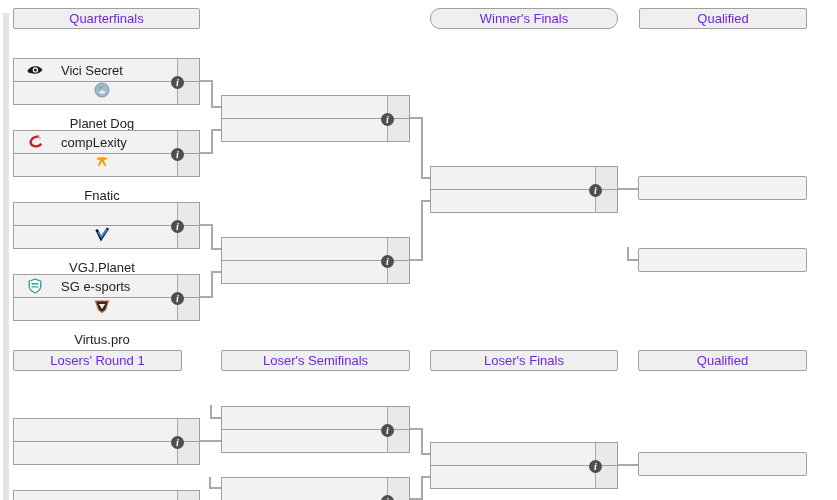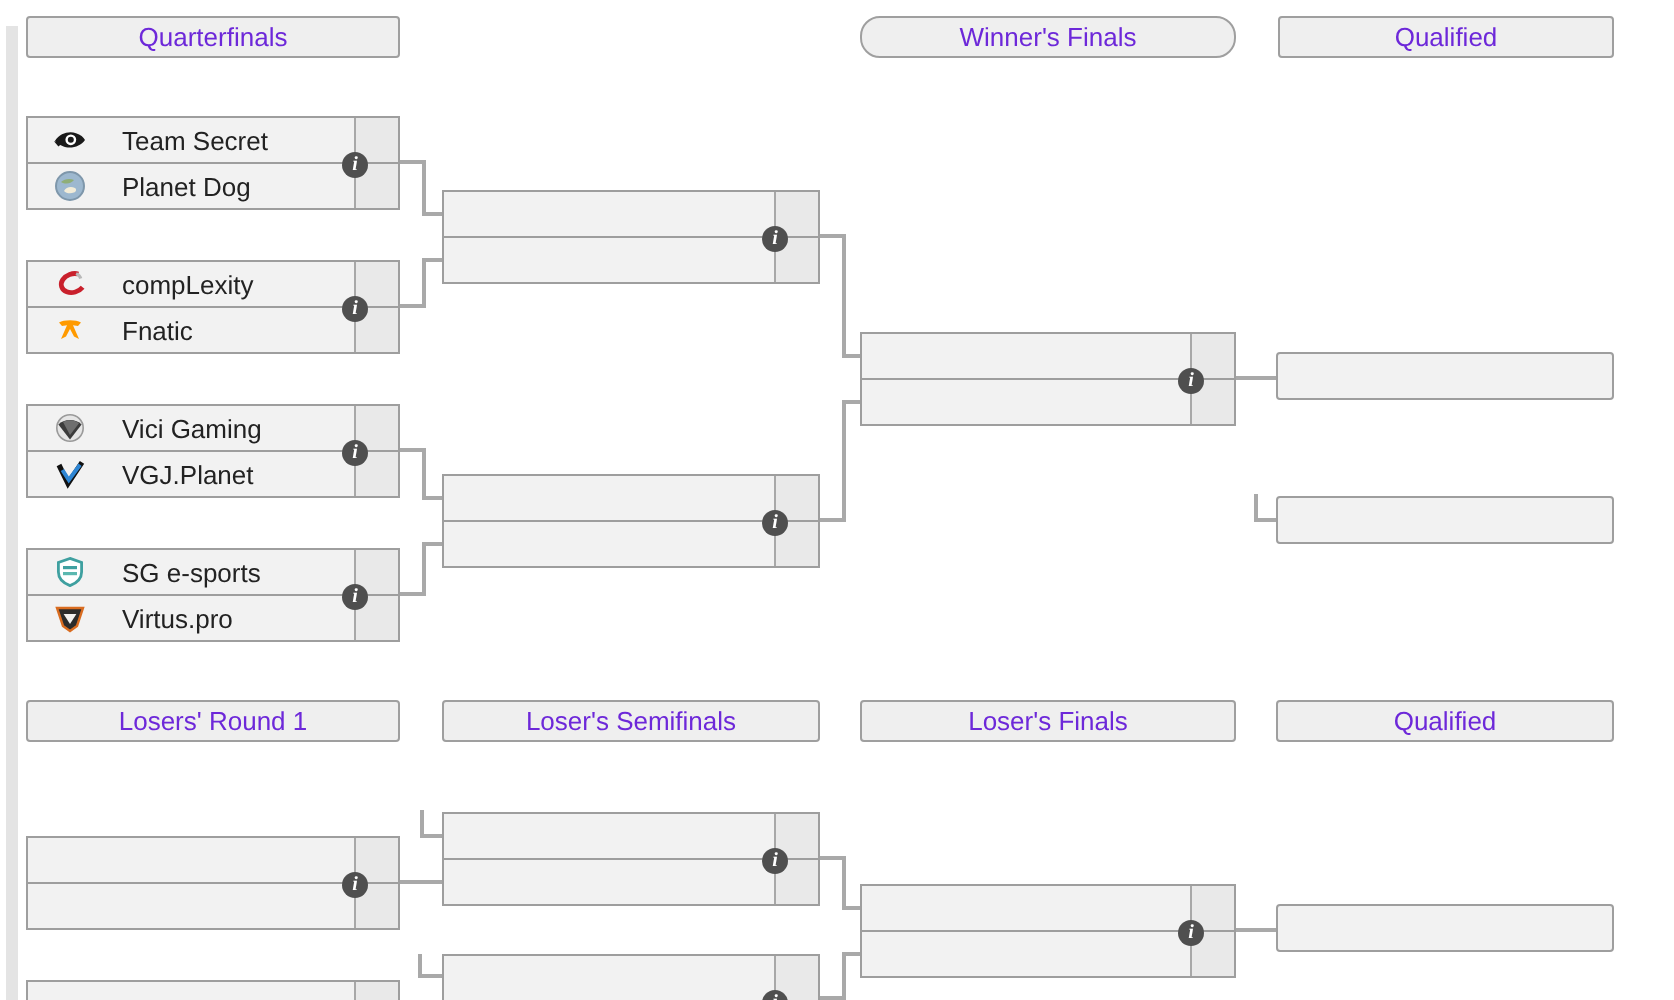--- a/index.html
+++ b/index.html
@@ -12,59 +12,59 @@
   .match{position:absolute;width:187px;height:47px;box-sizing:border-box;
          border:1px solid #9e9e9e;background:#f2f2f2;}
   .match.wide{width:189px;}
   .match.w188{width:188px;}
   .score-col{position:absolute;top:0;bottom:0;right:0;width:21px;
              border-left:1px solid #a8a8a8;background:#e9e9e9;}
   .row-divider{position:absolute;left:0;right:0;top:22px;height:1px;background:#9e9e9e;}
   .trow{position:absolute;left:0;right:22px;height:22px;display:flex;align-items:center;
         padding-left:13px;box-sizing:border-box;gap:18px;}
   .trow.t1{top:0;}
-  .trow.t2{top:23px;}
+  .trow.t2{top:23px;flex-direction:column;}
   .tlogo{width:16px;height:16px;flex:0 0 16px;display:inline-block;}
   .tlogo svg{display:block;width:16px;height:16px;}
   .tname{font-size:13px;color:#222222;white-space:nowrap;}
   .info-badge{position:absolute;right:15px;top:17px;width:13px;height:13px;border-radius:50%;
               background:#4f4f4f;color:#ffffff;font-size:10px;line-height:13px;text-align:center;
               font-family:"Liberation Serif",serif;font-weight:bold;font-style:italic;z-index:3;}
   .qualified-box{position:absolute;width:169px;height:24px;box-sizing:border-box;
                  border:1px solid #9e9e9e;background:#f2f2f2;border-radius:2px;}
   .conn{position:absolute;background:#a9a9a9;z-index:1;}
 </style>
 </head>
 <body>
 
 <div class="bracket">
   <div class="left-strip"></div>
 
   <div class="round-header" style="left:13px;top:8px;width:187px;">Quarterfinals</div>
   <div class="round-header" style="left:430px;top:8px;width:188px;border-radius:10px;">Winner's Finals</div>
   <div class="round-header" style="left:639px;top:8px;width:168px;">Qualified</div>
 
-  <div class="round-header" style="left:13px;top:350px;width:187px;">Losers' Round 1</div>
+  <div class="round-header" style="left:13px;top:350px;width:169px;">Losers' Round 1</div>
   <div class="round-header" style="left:221px;top:350px;width:189px;">Loser's Semifinals</div>
   <div class="round-header" style="left:430px;top:350px;width:188px;">Loser's Finals</div>
   <div class="round-header" style="left:638px;top:350px;width:169px;">Qualified</div>
 
   <div class="match" style="left:13px;top:58px;">
     <div class="score-col"></div>
     <div class="row-divider"></div>
     <div class="trow t1">
       <span class="tlogo">
         <svg viewBox="0 0 16 16">
             <path d="M0.5 8.4 C3 4.6 7.5 3.4 11 4.6 C13.2 5.3 14.8 6.6 15.5 8 C13.5 10.8 9.5 12.4 6 11.6 C3.6 11 1.4 9.8 0.5 8.4 Z" fill="#1a1a1a"></path>
             <circle cx="8.4" cy="7.9" r="2.7" fill="#ffffff"></circle>
             <circle cx="8.4" cy="7.9" r="1.5" fill="#1a1a1a"></circle>
             <path d="M0 8.6 L4.6 9.2 L2.2 11.2 Z" fill="#1a1a1a"></path>
           </svg>
       </span>
-      <span class="tname">Team Secret</span>
+      <span class="tname">Vici Secret</span>
     </div>
     <div class="trow t2">
       <span class="tlogo">
         <svg viewBox="0 0 16 16">
             <circle cx="8" cy="8" r="7" fill="#9db8cf" stroke="#7e97ab" stroke-width="1"></circle>
             <path d="M3.5 6 C5 4.5 8 4 10 5 C9 6.5 6 7.5 3.5 6 Z" fill="#8fae77"></path>
             <path d="M5 10.5 C6 8.5 8.5 8 10.5 9 C11.5 9.6 11 11 10 11.3 C8 12 6 11.6 5 10.5 Z" fill="#f2ecd8"></path>
           </svg>
       </span>
       <span class="tname">Planet Dog</span>
@@ -93,30 +93,20 @@
           </svg>
       </span>
       <span class="tname">Fnatic</span>
     </div>
     <div class="info-badge">i</div>
   </div>
 
   <div class="match" style="left:13px;top:202px;">
     <div class="score-col"></div>
     <div class="row-divider"></div>
-    <div class="trow t1">
-      <span class="tlogo">
-        <svg viewBox="0 0 16 16">
-            <circle cx="8" cy="8" r="6.6" fill="#e6e6e6" stroke="#9a9a9a" stroke-width="0.8"></circle>
-            <path d="M2.2 6.2 C4.8 3.2 11.2 3.2 13.8 6.2 L8 13.8 Z" fill="#3c3c3c"></path>
-            <path d="M4.5 5 C7 3.6 10.5 4 12.5 5.6 L8 11.5 Z" fill="#6f6f6f"></path>
-          </svg>
-      </span>
-      <span class="tname">Vici Gaming</span>
-    </div>
     <div class="trow t2">
       <span class="tlogo">
         <svg viewBox="0 0 16 16">
             <path d="M2.5 3.5 L7 12.8 L14 2.2" fill="none" stroke="#111111" stroke-width="2.6"></path>
             <path d="M4.2 6 L7.4 11 L13 3.4" fill="none" stroke="#2e86d4" stroke-width="2"></path>
           </svg>
       </span>
       <span class="tname">VGJ.Planet</span>
     </div>
     <div class="info-badge">i</div>

